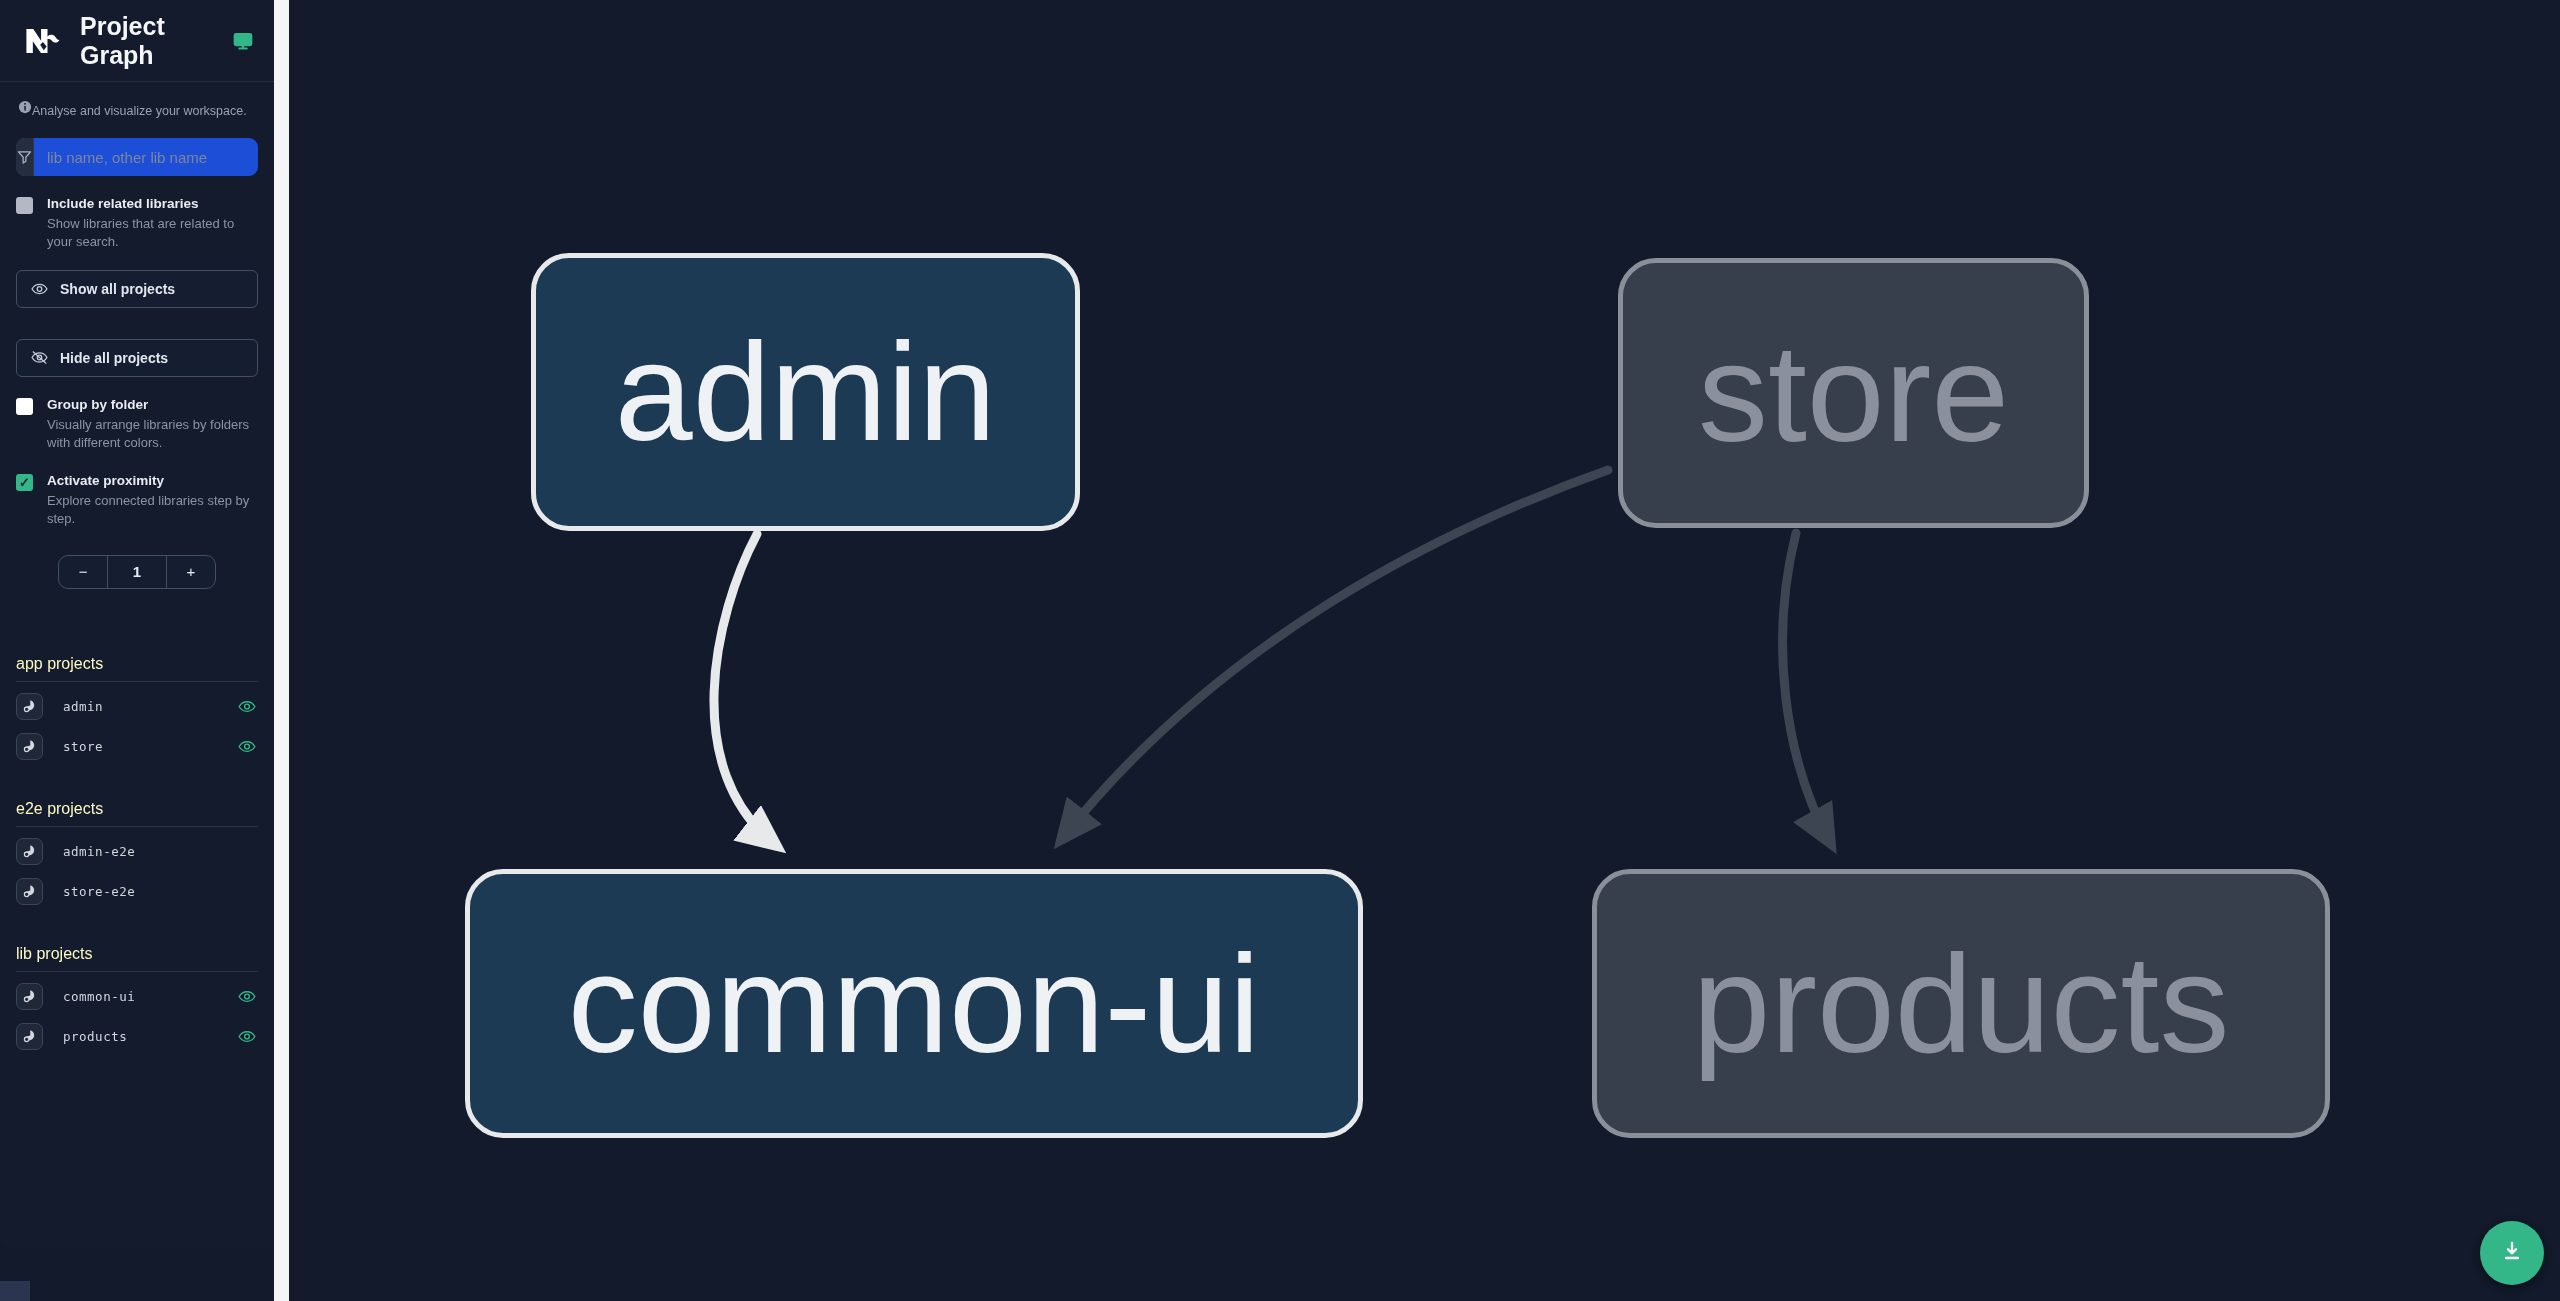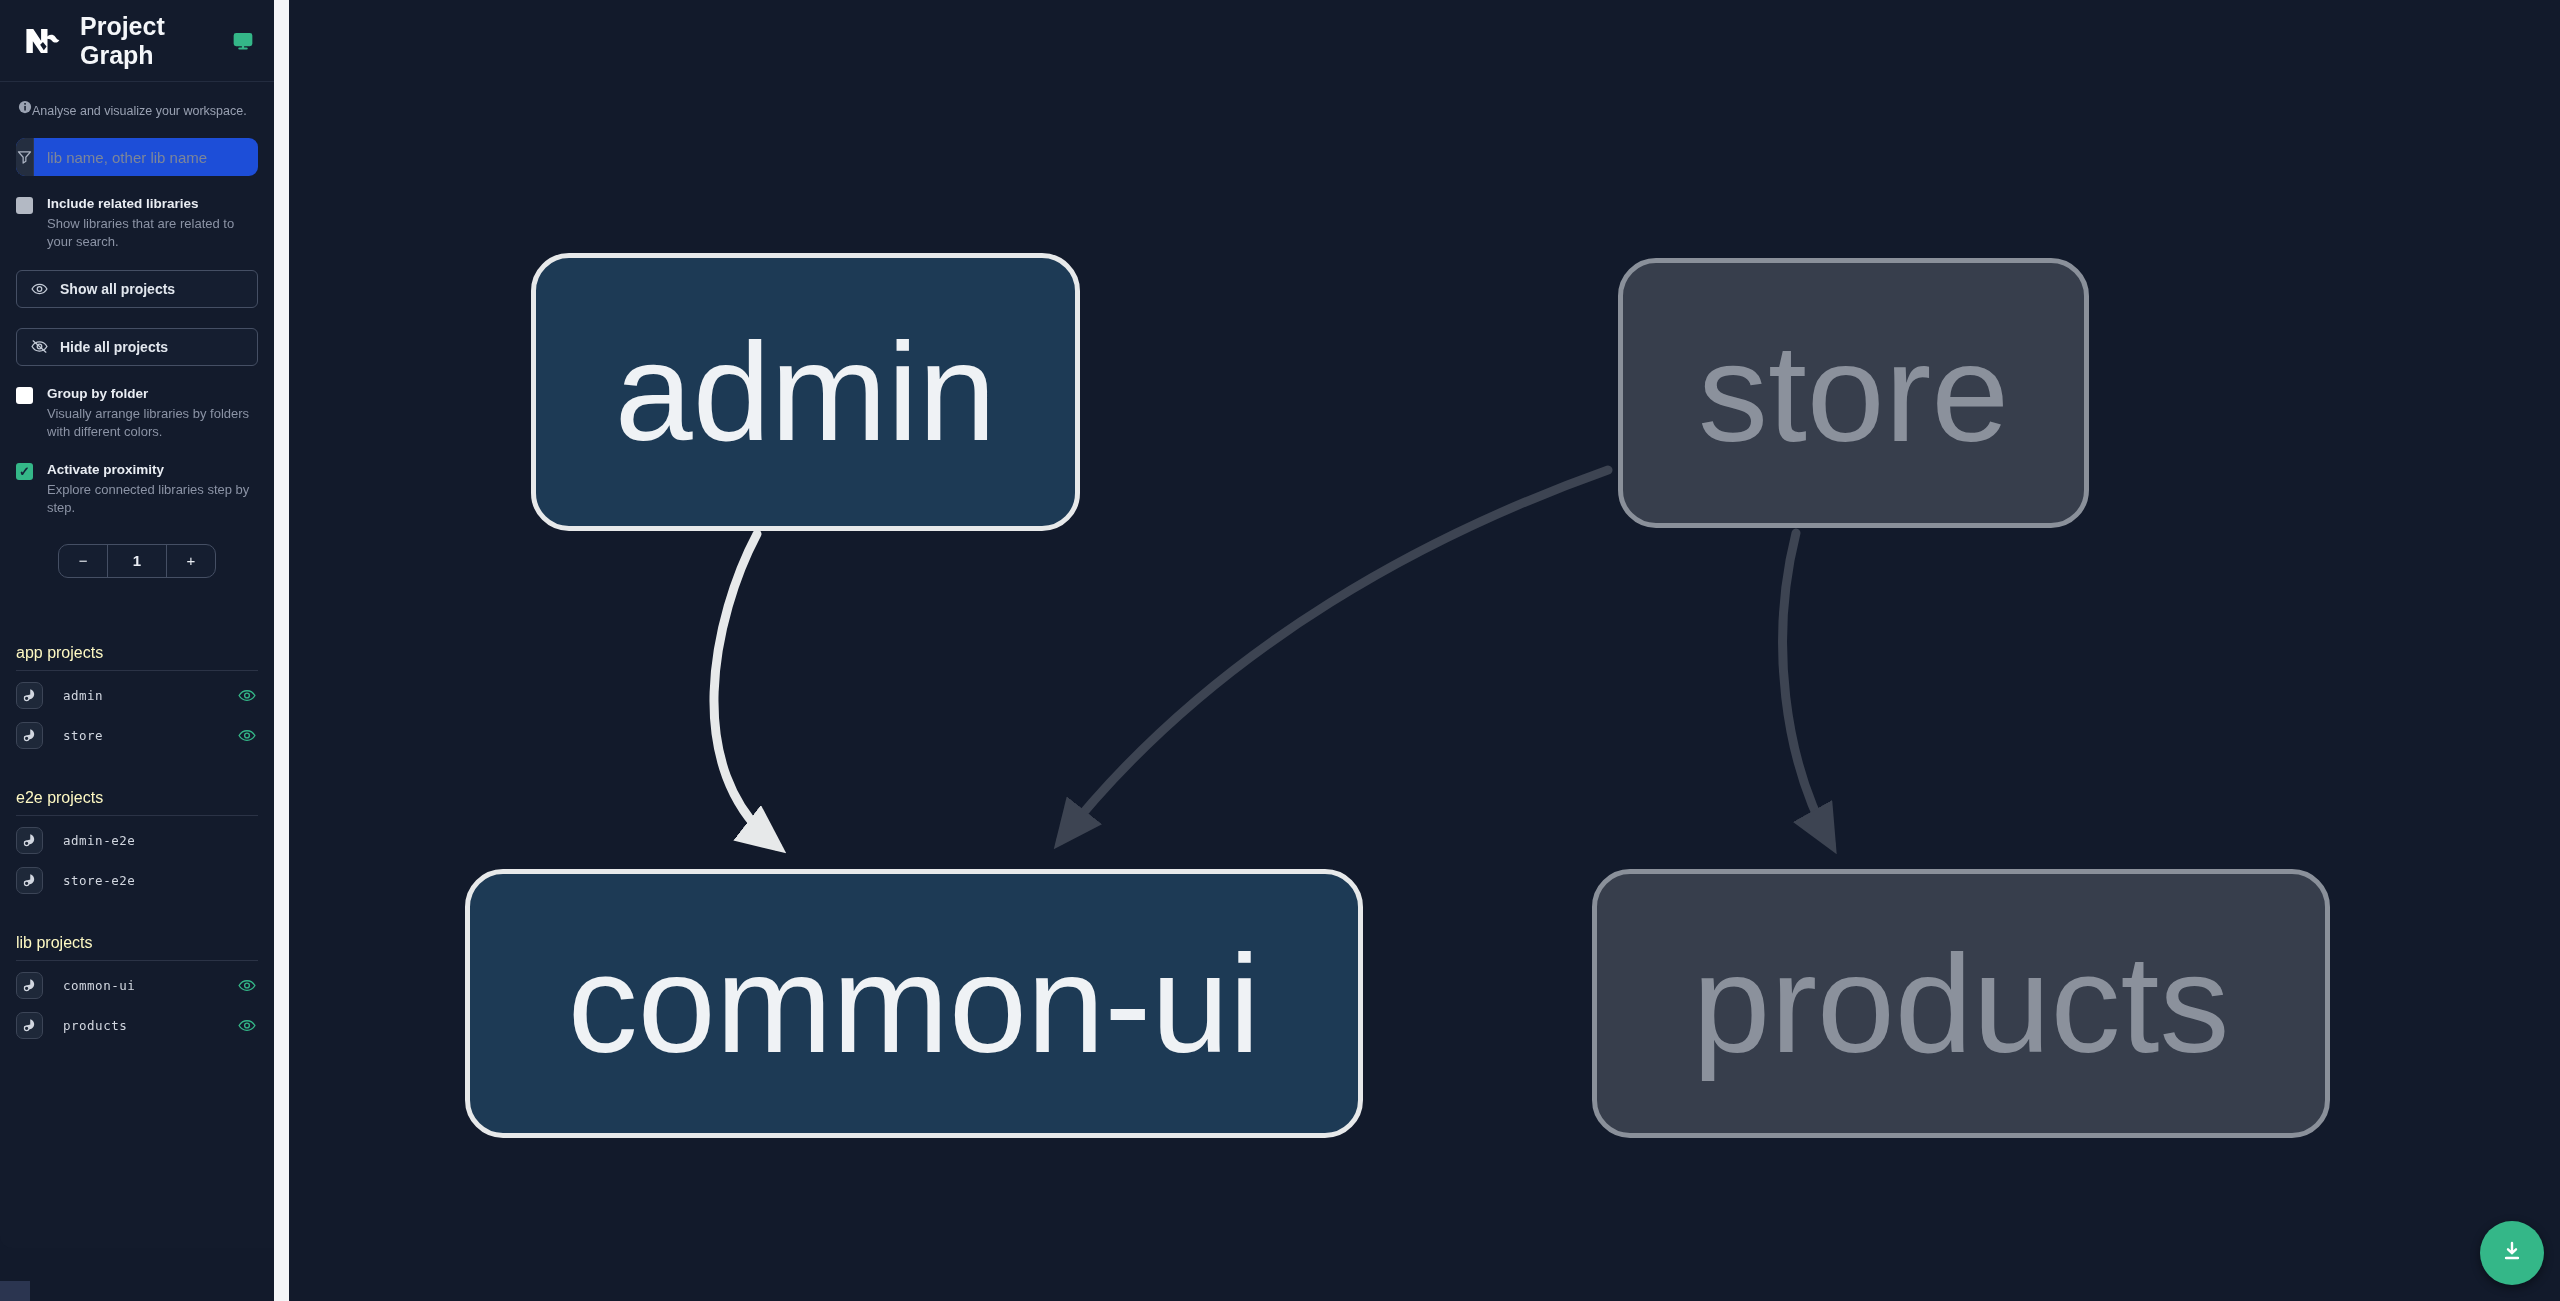--- a/index.html
+++ b/index.html
@@ -41,21 +41,21 @@
   .chk-row{display:flex;gap:14px;margin:20px 16px 0;cursor:pointer}
   .chk{width:17px;height:17px;border-radius:3px;flex:none;margin-top:1px;display:flex;align-items:center;justify-content:center}
   .chk.gray{background:#b3b9c4}
   .chk.white{background:#ffffff}
   .chk.checked{background:var(--accent-teal);color:#152238;font-size:13px;font-weight:700}
   .chk-label{font-size:13.5px;font-weight:700;color:#e9edf3;display:block;margin-bottom:4px}
   .chk-desc{font-size:13px;color:#8b93a5;line-height:1.42;display:block;max-width:210px}
 
   
   .sb-btn{margin:18px 16px 0;height:38px;width:242px;display:flex;align-items:center;gap:12px;padding:0 14px;border:1px solid #454f64;border-radius:6px;background:#151e30;color:#e2e7ee;font-size:14px;font-weight:600;cursor:pointer}
-  .sb-btn + .sb-btn{margin-top:20px}
+  .sb-btn + .sb-btn{margin-top:31px}
   .sb-btn svg{flex:none}
 
   
   .stepper{margin:26px auto 0;width:158px;height:34px;display:flex;border:1px solid #454f64;border-radius:10px;background:#151e30;overflow:hidden}
   .stepper .cell{display:flex;align-items:center;justify-content:center;color:#e9edf3;font-size:15px;cursor:pointer}
   .stepper .dec,.stepper .inc{width:49px}
   .stepper .val{width:60px;border-left:1px solid #454f64;border-right:1px solid #454f64;font-weight:600;cursor:default}
 
   
   .section-title{margin:0 16px;padding:38px 0 8px;font-size:16px;color:#fef9c3;border-bottom:1px solid #2b3346}

